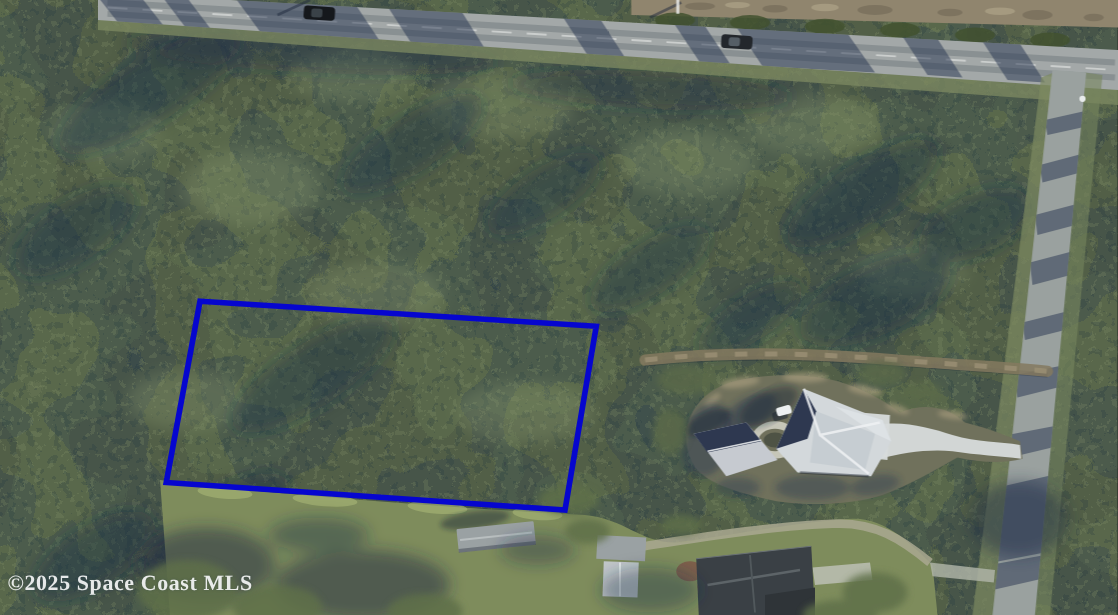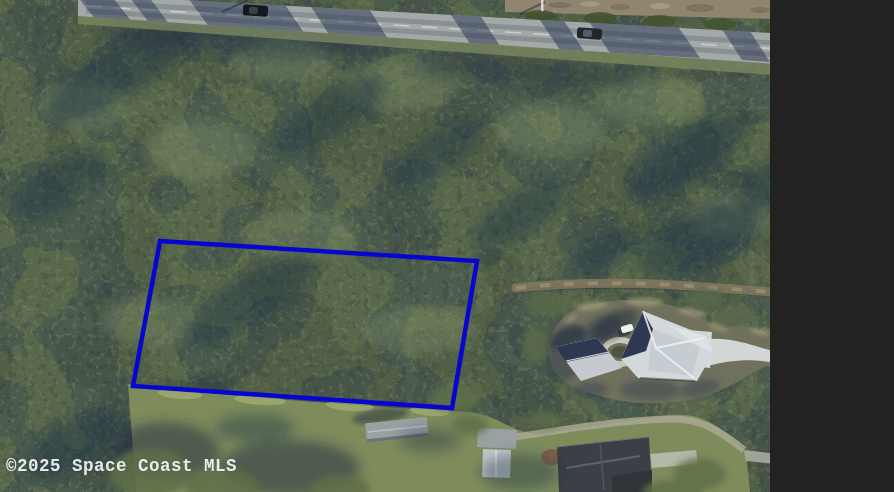--- a/index.html
+++ b/index.html
@@ -1,17 +1,17 @@
 <!DOCTYPE html>
 <html><head>
 <meta charset="utf-8">
 <style>
   html,body{margin:0;padding:0;background:#222;}
-  #stage{position:relative;width:770px;height:492px;overflow:hidden;
-         font-family:Liberation Mono, monospace;}
+  #stage{position:relative;width:894px;height:492px;overflow:hidden;
+         font-family:Liberation Serif, serif;}
   #stage svg{position:absolute;left:0;top:0;}
   .watermark{position:absolute;left:6px;top:456px;font-size:17.5px;font-weight:700;
              letter-spacing:.5px;color:rgba(255,255,255,.88);
              text-shadow:0 0 2px rgba(40,60,80,.35);user-select:none;}
 </style>
 </head>
 <body>
 
 <div id="stage">
 <svg width="894" height="492" viewBox="0 0 894 492">

